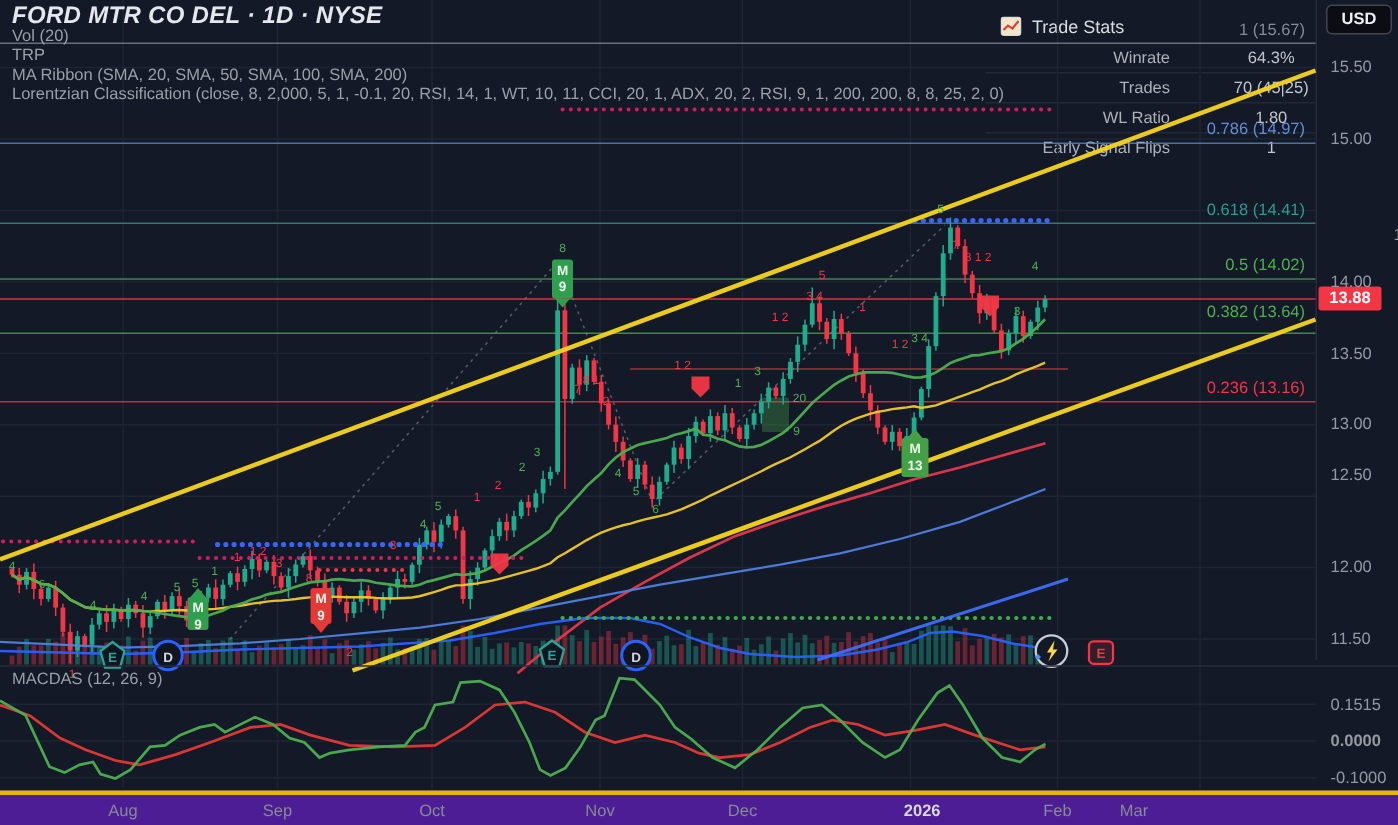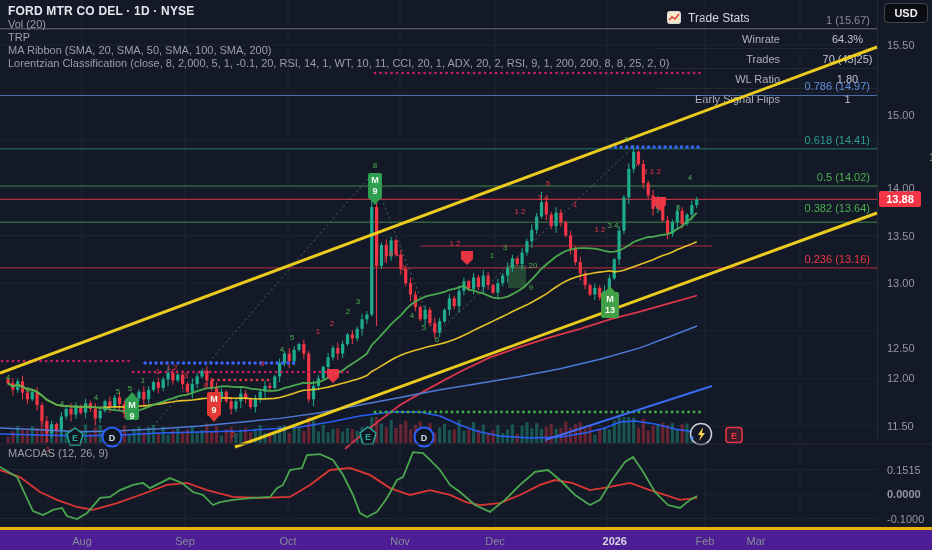--- a/index.html
+++ b/index.html
@@ -1,20 +1,20 @@
 <!DOCTYPE html>
 <html><head>
 <meta charset="utf-8">
 <style>
   html,body{margin:0;padding:0;background:#0b0e15;}
   #app{position:relative;width:932px;height:550px;background:#141927;overflow:hidden;
        font-family:"Liberation Sans",sans-serif;-webkit-font-smoothing:antialiased;}
   #chart-svg{position:absolute;left:0;top:0;z-index:3;pointer-events:none;}
   #legend{position:absolute;left:8px;top:5px;z-index:5;line-height:12.5px;}
-  #legend .sym{color:#e4e7ee;font-size:12px;font-weight:bold;letter-spacing:.2px;}
+  #legend .sym{color:#e4e7ee;font-size:16px;font-weight:bold;letter-spacing:.2px;font-style:italic;}
   #legend .ind{color:#9b9fa8;font-size:11px;margin-top:.5px;white-space:nowrap;}
   #stats-panel{position:absolute;left:657px;top:6px;width:248px;z-index:2;font-size:11px;color:#b2b5be;}
   .sp-title{display:flex;align-items:center;height:23px;color:#d8dbe0;font-size:12px;}
   .sp-title .ticon{margin:0 7px 0 10px;display:inline-flex;}
   .sp-row{display:grid;grid-template-columns:1fr 115px;height:19px;align-items:center;}
   .sp-row+.sp-row{border-top:1px solid #232837;}
   .sp-row .lbl{text-align:right;padding-right:10px;color:#aeb1ba;}
   .sp-row .val{text-align:center;color:#c2c5cd;}
   #fib-labels{position:absolute;left:0;top:0;width:877px;height:527px;z-index:4;pointer-events:none;}
   .fib-label{position:absolute;right:7px;font-size:11px;white-space:nowrap;}
@@ -642,26 +642,26 @@
       <div class="fib-label" style="top: 202px; color: rgb(76, 175, 80);">0.382 (13.64)</div>
       <div class="fib-label" style="top: 252.885px; color: rgb(242, 54, 69);">0.236 (13.16)</div>
     </div>
   <div id="macd-label">MACDAS (12, 26, 9)</div>
 
   <div id="price-axis">
     <div id="usd-btn">USD</div>
     <div id="last-price-badge">13.88</div>
     <div id="pticks">
         <div class="ptick" style="top: 39px;">15.50</div>
-        <div class="ptick" style="top: 86.625px; margin-top: 22px;">15.00</div>
+        <div class="ptick" style="top: 86.625px;">15.00</div>
         <div class="ptick" style="top: 151px; margin-left: 42px;">14.50</div>
         <div class="ptick" style="top: 181.875px;">14.00</div>
         <div class="ptick" style="top: 229.5px;">13.50</div>
         <div class="ptick" style="top: 277.125px;">13.00</div>
-        <div class="ptick" style="top: 342px;">12.50</div>
+        <div class="ptick" style="top: 311px;">12.50</div>
         <div class="ptick" style="top: 372.375px;">12.00</div>
         <div class="ptick" style="top: 420px;">11.50</div>
         <div class="ptick" style="top: 463.5px;">0.1515</div>
         <div class="ptick" style="top: 488px; font-weight: bold;">0.0000</div>
         <div class="ptick" style="top: 512.5px;">-0.1000</div>
       </div>
   </div>
 
   <div id="time-axis">
       <div id="mticks">

